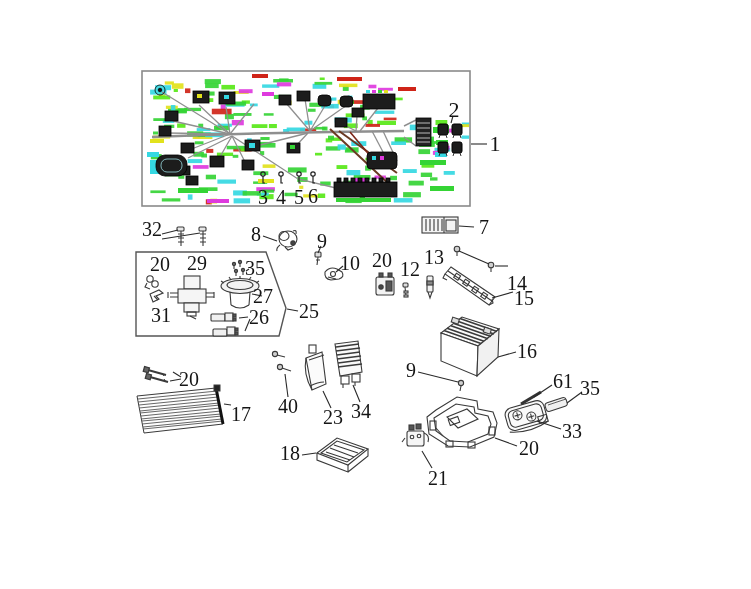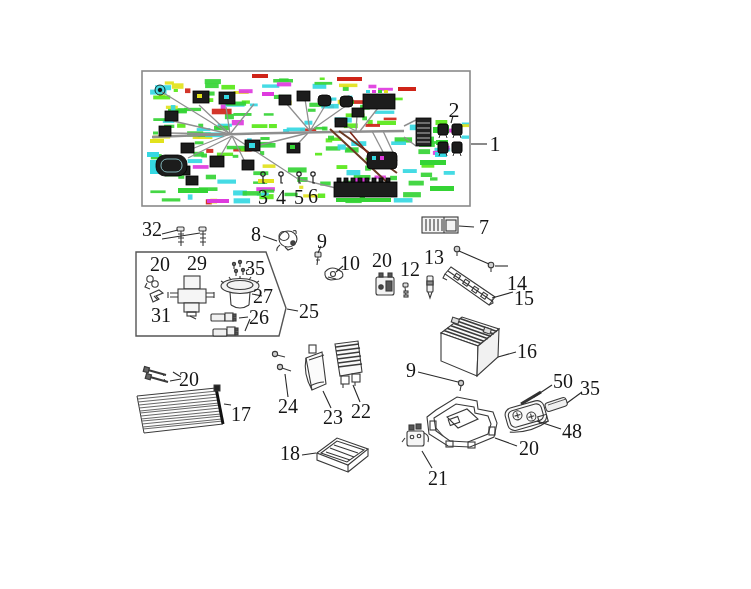--- a/index.html
+++ b/index.html
@@ -605,28 +605,28 @@
   <div class="callout" style="left:410px;top:269px">12</div>
   <div class="callout" style="left:434px;top:257px">13</div>
   <div class="callout" style="left:517px;top:283px">14</div>
   <div class="callout" style="left:524px;top:298px">15</div>
   <div class="callout" style="left:527px;top:351px">16</div>
   <div class="callout" style="left:241px;top:414px">17</div>
   <div class="callout" style="left:290px;top:453px">18</div>
   <div class="callout" style="left:189px;top:379px">20</div>
   <div class="callout" style="left:529px;top:448px">20</div>
   <div class="callout" style="left:438px;top:478px">21</div>
-  <div class="callout" style="left:361px;top:411px">22</div>
+  <div class="callout" style="left:361px;top:411px">34</div>
   <div class="callout" style="left:333px;top:417px">23</div>
-  <div class="callout" style="left:288px;top:406px">24</div>
+  <div class="callout" style="left:288px;top:406px">40</div>
   <div class="callout" style="left:309px;top:311px">25</div>
   <div class="callout" style="left:259px;top:317px">26</div>
   <div class="callout" style="left:263px;top:296px">27</div>
   <div class="callout" style="left:255px;top:268px">35</div>
   <div class="callout" style="left:197px;top:263px">29</div>
   <div class="callout" style="left:160px;top:264px">20</div>
   <div class="callout" style="left:161px;top:315px">31</div>
   <div class="callout" style="left:152px;top:229px">32</div>
-  <div class="callout" style="left:572px;top:431px">48</div>
-  <div class="callout" style="left:563px;top:381px">50</div>
+  <div class="callout" style="left:572px;top:431px">33</div>
+  <div class="callout" style="left:563px;top:381px">61</div>
   <div class="callout" style="left:590px;top:388px">35</div>
   <div class="callout" style="left:411px;top:370px">9</div>
 </div>
 
 </body></html>

